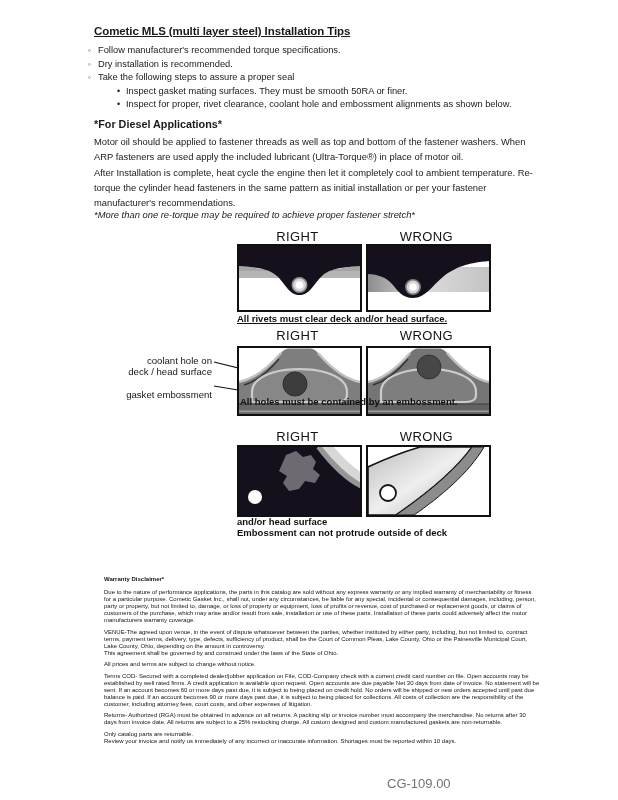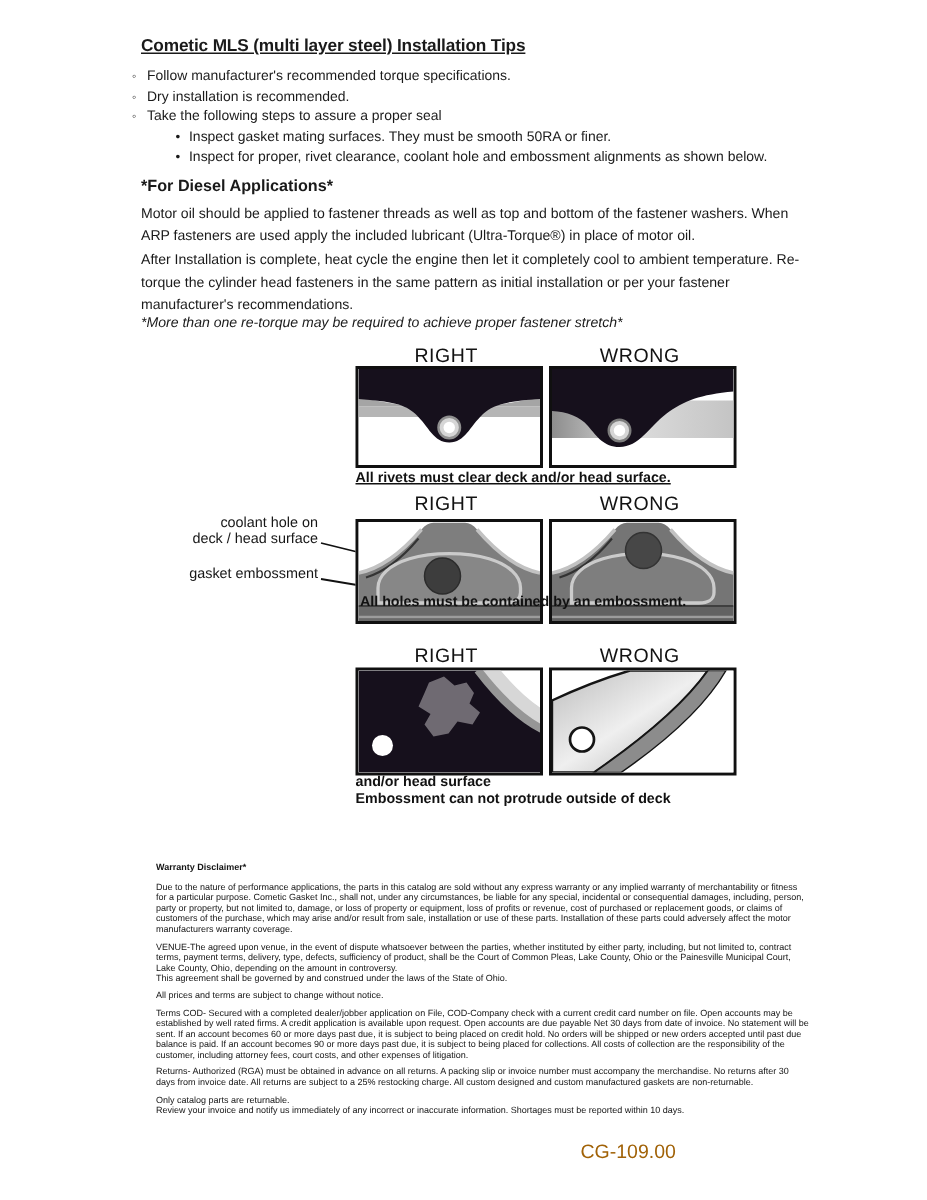--- a/index.html
+++ b/index.html
@@ -15,27 +15,27 @@
   .b-row.sub{margin-left:29px;}
   .b-row.sub .b-marker{width:9px;flex:0 0 9px;font-size:9px;}
 
   .diesel-h{left:94px;top:118px;font-size:10.8px;font-weight:bold;}
   .para{left:94px;width:452px;font-size:9.4px;line-height:15px;}
   .dp1{top:134px;} .dp2{top:165px;} .dp3{top:207px;font-style:italic;}
 
   .dg-label{font-size:13px;letter-spacing:.4px;width:121px;text-align:center;color:#121212;}
   .panel{display:block;border:2px solid #101010;background:#fff;}
   .caption{font-size:9.5px;font-weight:bold;line-height:11px;color:#111;}
-  .side-label{left:100px;width:112px;font-size:9.6px;line-height:10.5px;text-align:right;color:#161616;}
+  .side-label{left:100px;width:112px;font-size:9.6px;line-height:10.5px;text-align:right;color:#161616;margin-top:12px;}
 
   .warranty{left:104px;top:576px;width:436px;font-size:6px;line-height:7px;color:#141414;}
   .warranty p{margin:0 0 4.5px 0;}
   .w-head{font-weight:bold;margin-bottom:6px !important;}
 
-  .footer{left:387px;top:760px;font-size:13px;color:#a16207;}
+  .footer{left:387px;top:776px;font-size:13px;color:#737373;}
 </style>
 </head>
 <body>
 
 <div class="page">
 
   <div class="abs title">Cometic MLS (multi layer steel) Installation Tips</div>
 
   <div class="abs bullets">
     <div class="b-row">

